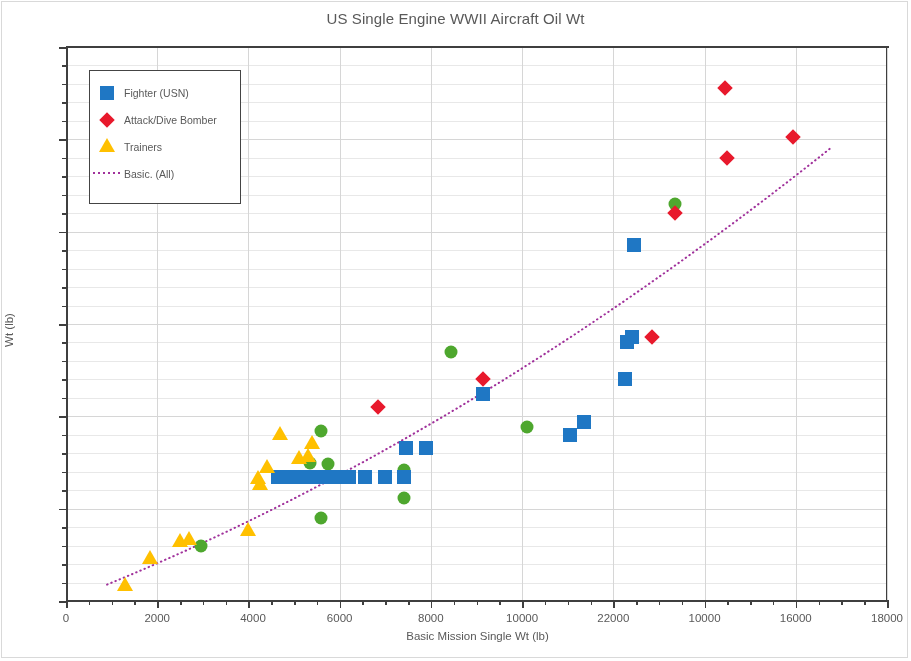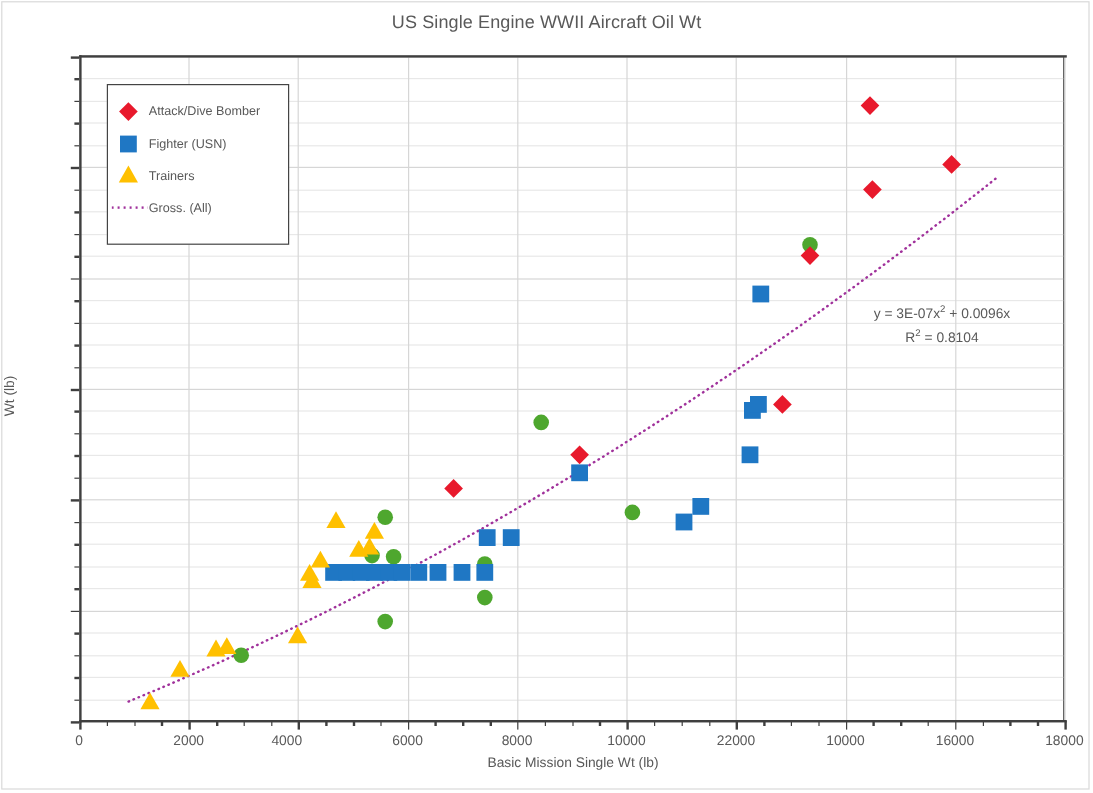--- a/index.html
+++ b/index.html
@@ -339,21 +339,21 @@
       <div class="xlabel" style="left: 66px;">0</div>
       <div class="xtick minor" style="left: 88.8056px;"></div>
       <div class="xtick minor" style="left: 111.611px;"></div>
       <div class="xtick minor" style="left: 134.417px;"></div>
       <div class="xtick" style="left: 157.222px;"></div>
       <div class="xlabel" style="left: 157.222px;">2000</div>
       <div class="xtick minor" style="left: 180.028px;"></div>
       <div class="xtick minor" style="left: 202.833px;"></div>
       <div class="xtick minor" style="left: 225.639px;"></div>
       <div class="xtick" style="left: 248.444px;"></div>
-      <div class="xlabel" style="left: 239px;">4000</div>
+      <div class="xlabel" style="left: 253px;">4000</div>
       <div class="xtick minor" style="left: 271.25px;"></div>
       <div class="xtick minor" style="left: 294.056px;"></div>
       <div class="xtick minor" style="left: 316.861px;"></div>
       <div class="xtick" style="left: 339.667px;"></div>
       <div class="xlabel" style="left: 339.667px;">6000</div>
       <div class="xtick minor" style="left: 362.472px;"></div>
       <div class="xtick minor" style="left: 385.278px;"></div>
       <div class="xtick minor" style="left: 408.083px;"></div>
       <div class="xtick" style="left: 430.889px;"></div>
       <div class="xlabel" style="left: 430.889px;">8000</div>
@@ -383,42 +383,38 @@
       <div class="xtick" style="left: 887px;"></div>
       <div class="xlabel" style="left: 887px;">18000</div>
     </div>
 
   <div id="y-axis-title">Wt (lb)</div>
   <div id="x-axis-title">Basic Mission Single Wt (lb)</div>
 
   <div id="legend">
       <div class="legend-row">
         <div class="legend-swatch">
+          <span class="marker m-square" style="background: rgb(31, 119, 196);"></span>
+        </div>
+        <div class="legend-text">Fighter (USN)</div>
+      </div>
+      <div class="legend-row">
+        <div class="legend-swatch">
           <span class="marker m-diamond" style="background: rgb(232, 25, 44);"></span>
         </div>
         <div class="legend-text">Attack/Dive Bomber</div>
-      </div>
-      <div class="legend-row">
-        <div class="legend-swatch">
-          <span class="marker m-square" style="background: rgb(31, 119, 196);"></span>
-        </div>
-        <div class="legend-text">Fighter (USN)</div>
       </div>
       <div class="legend-row">
         <div class="legend-swatch">
           <span class="marker m-triangle" style="border-bottom-color: rgb(255, 192, 0);"></span>
         </div>
         <div class="legend-text">Trainers</div>
       </div>
       <div class="legend-row">
         <div class="legend-swatch">
           <div class="dotline"></div>
         </div>
-        <div class="legend-text">Gross. (All)</div>
+        <div class="legend-text">Basic. (All)</div>
       </div>
     </div>
 
-  <div id="equation-box">
-    <div><span>y = 3E-07x</span><sup>2</sup><span> + 0.0096x</span></div>
-    <div><span>R</span><sup>2</sup><span> = 0.8104</span></div>
-  </div>
 
 </div>
 
 </body></html>

